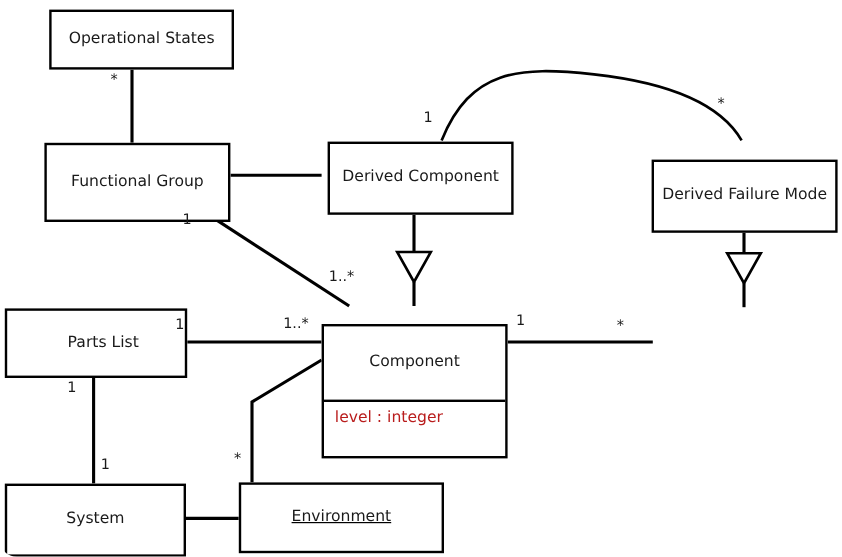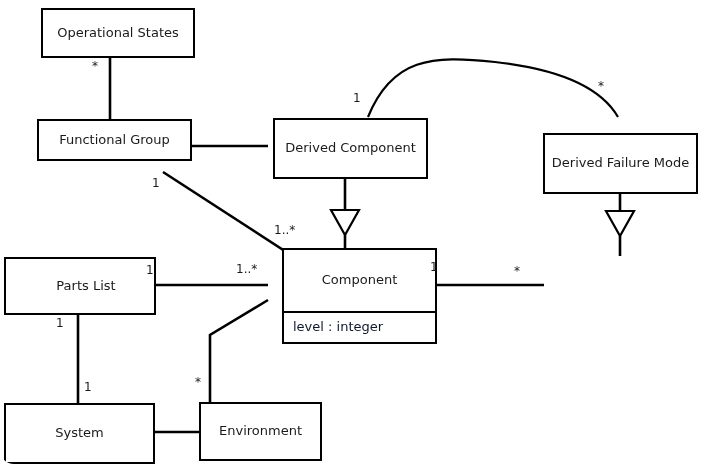--- a/index.html
+++ b/index.html
@@ -41,21 +41,21 @@
     text-align: center;
     line-height: 1.1;
   }
   .class-attrs {
     box-sizing: border-box;
     border-top: 2px solid #000000;
     display: flex;
     align-items: center;
     padding-left: 9px;
     font-size: 13px;
-    color: #0f172a;
+    color: #b91c1c;
   }
   .mult-label {
     position: absolute;
     font-size: 12px;
     color: #1a1a1a;
     white-space: nowrap;
     z-index: 3;
     line-height: 1;
   }
 </style>
@@ -92,47 +92,47 @@
       <line x1="155" y1="432" x2="199" y2="432"></line>
 
       <polyline points="210,402 210,335 268,300"></polyline>
     </g>
   </svg>
 
   <div class="uml-class" style="left:41px; top:8px; width:154px; height:50px;">
     <div class="class-name" style="height:100%;">Operational States</div>
   </div>
 
-  <div class="uml-class" style="left:37px; top:119px; width:155px; height:42px;">
+  <div class="uml-class" style="left:37px; top:119px; width:155px; height:66px;">
     <div class="class-name" style="height:100%;">Functional Group</div>
   </div>
 
   <div class="uml-class" style="left:273px; top:118px; width:155px; height:61px;">
     <div class="class-name" style="height:100%;">Derived Component</div>
   </div>
 
   <div class="uml-class" style="left:543px; top:133px; width:155px; height:61px;">
     <div class="class-name" style="height:100%;">Derived Failure Mode</div>
   </div>
 
   <div class="uml-class" style="left:4px; top:257px; width:152px; height:58px;">
     <div class="class-name" style="height:100%;padding-left:12px;">Parts List</div>
   </div>
 
-  <div class="uml-class" style="left:268px; top:248px; width:155px; height:96px;margin-left:14px;">
+  <div class="uml-class" style="left:268px; top:270px; width:155px; height:112px;">
     <div class="class-name" style="height:61px;">Component</div>
     <div class="class-attrs" style="height:29px;">level : integer</div>
   </div>
 
 
   <div class="uml-class" style="left:4px; top:403px; width:151px; height:61px;">
     <div class="class-name" style="height:56px;">System</div>
   </div>
 
-  <div class="uml-class" style="left:199px; top:402px; width:123px; height:59px;">
+  <div class="uml-class" style="left:199px; top:402px; width:171px; height:59px;text-decoration:underline;">
     <div class="class-name" style="height:100%;">Environment</div>
   </div>
 
   <div class="mult-label" style="left:92px; top:60px;">*</div>
   <div class="mult-label" style="left:353px; top:92px;">1</div>
   <div class="mult-label" style="left:598px; top:80px;">*</div>
   <div class="mult-label" style="left:152px; top:177px;">1</div>
   <div class="mult-label" style="left:274px; top:224px;">1..*</div>
   <div class="mult-label" style="left:146px; top:264px;">1</div>
   <div class="mult-label" style="left:236px; top:263px;">1..*</div>

